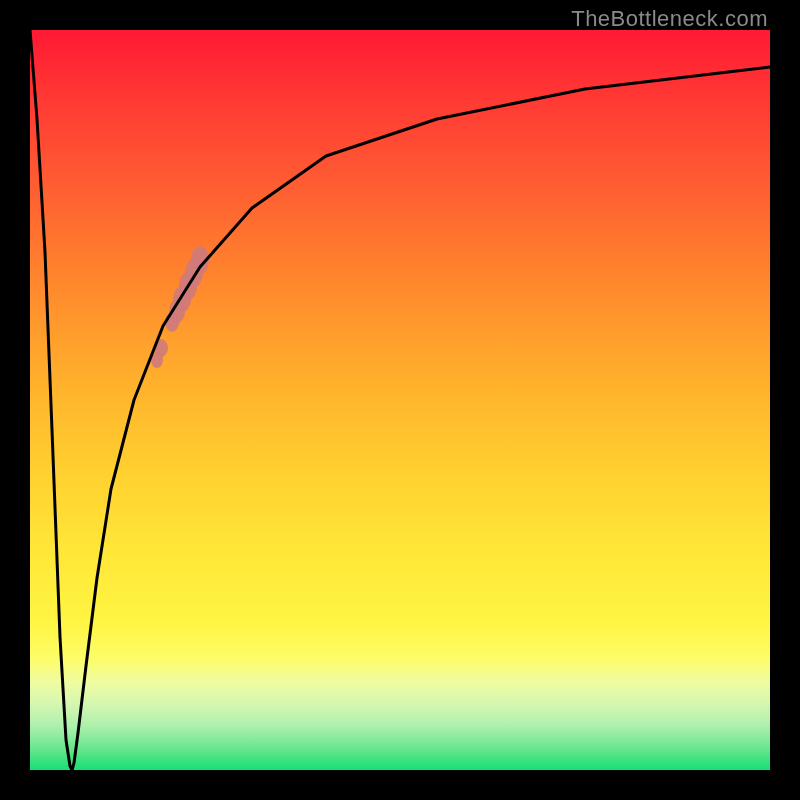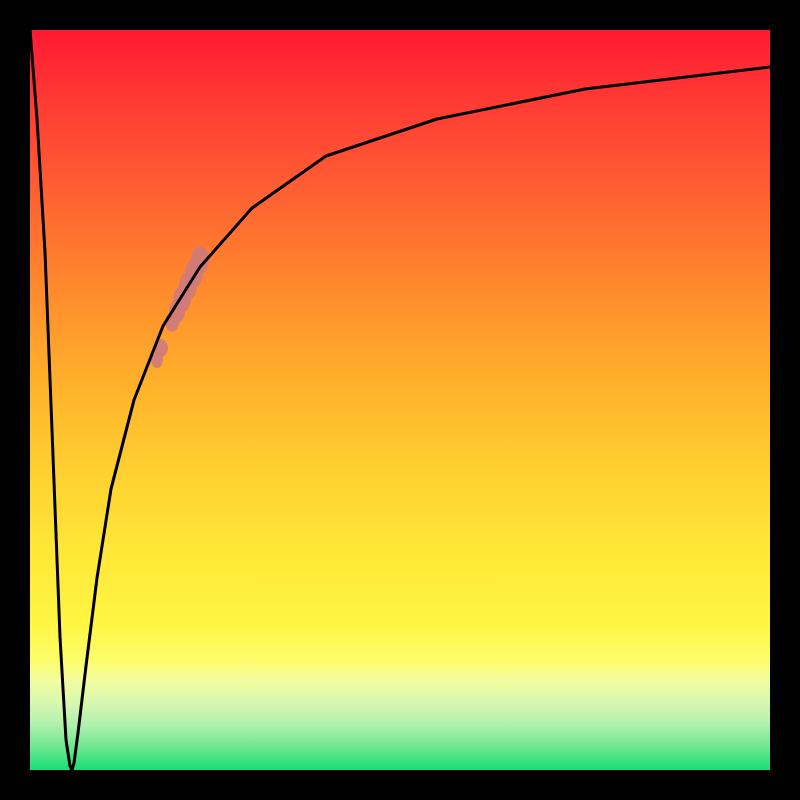--- a/index.html
+++ b/index.html
@@ -109,14 +109,15 @@
                L 170 237
                L 222 178
                L 296 126
                L 407 89
                L 555 59
                L 740 37" fill="none" stroke="#000000" stroke-width="3" stroke-linejoin="round" stroke-linecap="round"></path>
     </svg>
 
   </div>
 
+  <div class="attribution no-interact">TheBottleneck.com</div>
 
 </div>
 
 </body></html>

